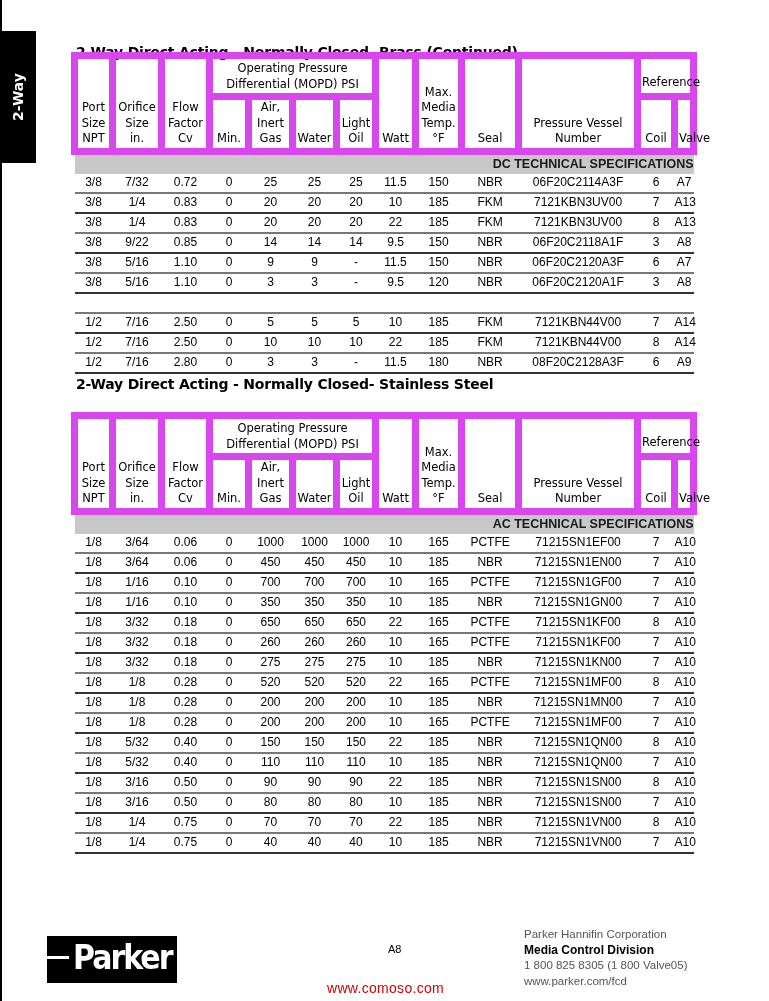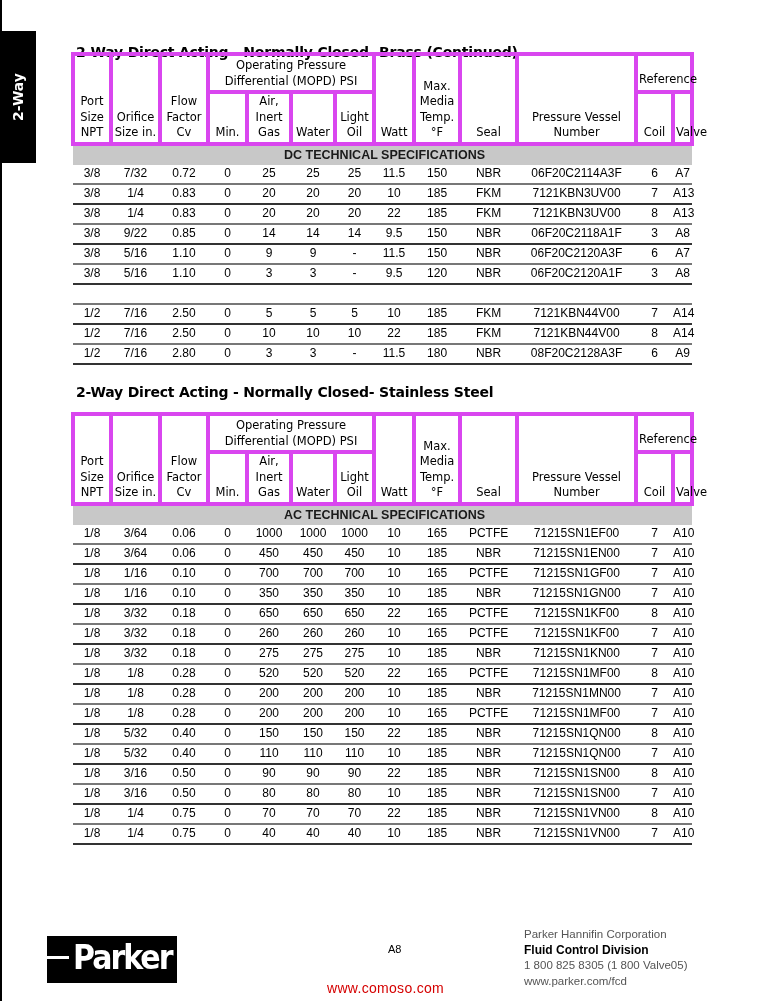--- a/index.html
+++ b/index.html
@@ -2,25 +2,25 @@
 <html><head>
 <meta charset="utf-8">
 <style>
   html, body { margin:0; padding:0; background:#fff; }
   body { width:769px; height:1001px; position:relative; overflow:hidden; font-family:"Liberation Sans", sans-serif; color:#000; }
   .left-border { position:absolute; left:0; top:0; width:2px; height:1001px; background:#000; }
   .side-tab { position:absolute; left:0; top:31px; width:36px; height:132px; background:#000; }
   .side-tab span { position:absolute; left:50%; top:50%; transform:translate(-50%,-50%) rotate(-90deg); color:#fff; font-weight:bold; font-size:14px; white-space:nowrap; font-family:"DejaVu Sans", sans-serif; }
   .section-title { position:absolute; left:76px; font-family:"DejaVu Sans", sans-serif; font-weight:bold; font-size:14px; letter-spacing:-0.2px; white-space:nowrap; }
   table.spec { position:absolute; left:71px; width:619px; border-collapse:collapse; table-layout:fixed; font-size:12px; }
-  table.spec th { font-family:"DejaVu Sans", sans-serif; font-weight:normal; font-size:11.5px; line-height:15.5px; border:4px solid #d946ef; vertical-align:bottom; padding:0 1px 1px; text-align:center; }
+  table.spec th { font-family:"DejaVu Sans", sans-serif; font-weight:normal; font-size:11.5px; line-height:15.5px; border:7px solid #d946ef; vertical-align:bottom; padding:0 1px 1px; text-align:center; }
   table.spec th.top { vertical-align:top; padding-top:2px; }
   table.spec th.mid { vertical-align:middle; }
   table.spec td { text-align:center; height:18px; padding:0; border-bottom:2px solid #222; border-top:none; line-height:17px; }
-  table.spec tr.section td { background:#c8c8c8; text-align:center; font-weight:bold; font-size:12.5px; padding-left:4px; height:19px; border-bottom:none; color:#1a1a1a; }
+  table.spec tr.section td { background:#c8c8c8; text-align:right; font-weight:bold; font-size:12.5px; padding-left:4px; height:19px; border-bottom:none; color:#1a1a1a; }
   table.spec tr.spacer td { height:18px; border-bottom:2px solid #777; }
   table.spec tr.data td { border-bottom:2px solid #333; }
   table.spec tr.data:nth-child(even) td { border-bottom-color:#777; }
   .footer-logo { position:absolute; left:47px; top:936px; width:130px; height:47px; background:#000; }
   .footer-logo .bar { position:absolute; left:-2px; top:20px; width:24px; height:3px; background:#fff; }
   .footer-logo span { position:absolute; left:26px; top:3px; color:#fff; font-family:"DejaVu Sans", sans-serif; font-weight:bold; font-size:30px; letter-spacing:-2px; transform:scaleY(1.15); }
   .page-num { position:absolute; left:388px; top:943px; font-size:11px; }
   .watermark { position:absolute; left:327px; top:980px; font-size:14px; font-weight:normal; color:#d50000; letter-spacing:0.3px; }
   .corp { position:absolute; left:524px; top:927px; font-size:11.5px; line-height:15.5px; color:#555; }
   .corp .division { color:#000; font-weight:bold; font-size:12px; }
@@ -209,21 +209,21 @@
         <td>11.5</td>
         <td>180</td>
         <td>NBR</td>
         <td>08F20C2128A3F</td>
         <td>6</td>
         <td>A9</td>
       </tr>
     </tbody>
 </table>
 
-<div class="section-title" style="top:384px;">2-Way Direct Acting - Normally Closed- Stainless Steel</div>
+<div class="section-title" style="top:376px;">2-Way Direct Acting - Normally Closed- Stainless Steel</div>
 <table class="spec" style="top:412px;">
   <colgroup>
     <col style="width:38px">
       <col style="width:49px">
       <col style="width:48px">
       <col style="width:39px">
       <col style="width:44px">
       <col style="width:44px">
       <col style="width:39px">
       <col style="width:40px">
@@ -502,16 +502,16 @@
 </table>
 
 <div class="footer-logo">
   <div class="bar"></div>
   <span>Parker</span>
 </div>
 <div class="page-num">A8</div>
 <div class="watermark">www.comoso.com</div>
 <div class="corp">
   <div>Parker Hannifin Corporation</div>
-  <div class="division">Fluid Control Division</div>
+  <div class="division">Media Control Division</div>
   <div>1 800 825 8305 (1 800 Valve05)</div>
   <div>www.parker.com/fcd</div>
 </div>
 
 </body></html>

